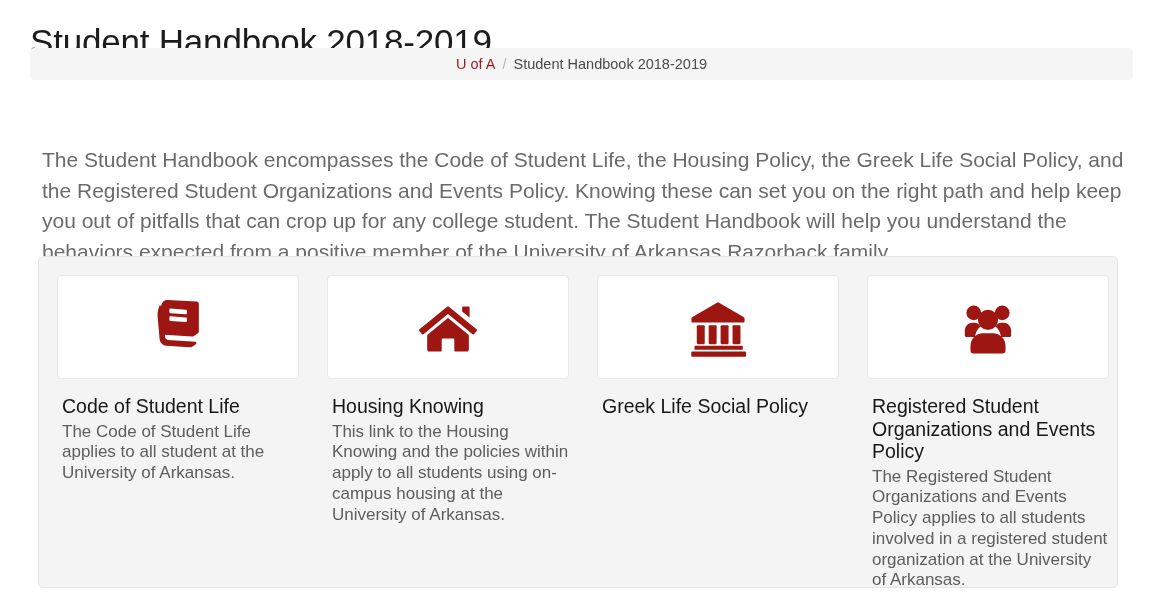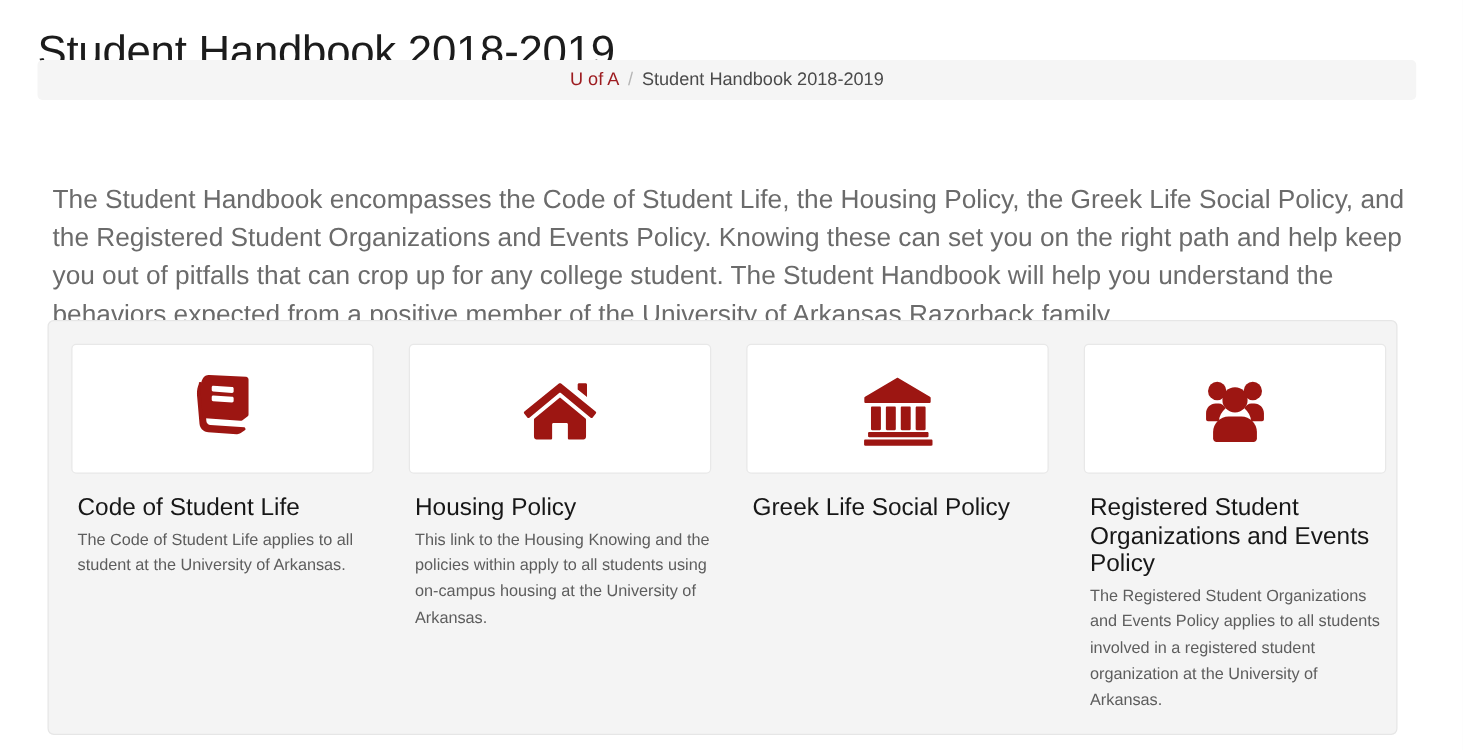--- a/index.html
+++ b/index.html
@@ -117,21 +117,21 @@
     margin-top: 16px;
     padding-left: 5px;
     font-size: 19.5px;
     line-height: 22.5px;
     color: #171717;
     font-weight: 400;
   }
   .card-desc {
     margin-top: 4px;
     padding-left: 5px;
-    font-size: 13px;
+    font-size: 17px;
     line-height: 20.8px;
     color: #5d5d5d;
     font-weight: 400;
   }
 </style>
 </head>
 <body>
 
 <div class="page">
 
@@ -163,21 +163,21 @@
     <a class="card">
       <div class="icon-box">
         <span>
           <svg width="62" height="62" viewBox="0 0 64 64" aria-hidden="true">
             <path d="M31.1 11.2 2.6 34.3c-.5.4-.6 1.2-.2 1.7l2.6 3.2c.4.5 1.2.6 1.7.2L31.3 19c.4-.3 1-.3 1.4 0l24.6 20.4c.5.4 1.3.4 1.7-.2l2.6-3.2c.4-.5.4-1.3-.2-1.7L32.9 11.2c-.5-.4-1.3-.4-1.8 0z"></path>
             <path d="M47.8 10.9h5.3c.7 0 1.2.5 1.2 1.2v10.2l-7.7-6.3v-3.9c0-.7.5-1.2 1.2-1.2z"></path>
             <path d="M32.8 23.3c-.5-.4-1.2-.4-1.6 0L10.9 40.1c-.3.2-.4.6-.4.9v14.2c0 1.2 1 2.2 2.2 2.2h11.7c.6 0 1.1-.5 1.1-1.1V44.9c0-.6.5-1.1 1.1-1.1h10.8c.6 0 1.1.5 1.1 1.1v11.4c0 .6.5 1.1 1.1 1.1h11.7c1.2 0 2.2-1 2.2-2.2V41c0-.4-.2-.7-.4-.9L32.8 23.3z"></path>
           </svg>
         </span>
       </div>
-      <div class="card-title">Housing Policy</div>
+      <div class="card-title">Housing Knowing</div>
       <div class="card-desc">This link to the Housing Knowing and the policies within apply to all students using on-campus housing at the University of Arkansas.</div>
     </a>
 
     <a class="card">
       <div class="icon-box">
         <span>
           <svg width="62" height="62" viewBox="0 0 64 64" aria-hidden="true">
             <path d="M32.6 6.6c-.4-.2-.8-.2-1.2 0L5.2 22c-.4.2-.6.6-.6 1v3.2c0 .6.5 1.1 1.1 1.1h52.6c.6 0 1.1-.5 1.1-1.1V23c0-.4-.2-.8-.6-1L32.6 6.6z"></path>
             <path d="M11 30.2h6.4c.5 0 .9.4.9.9v17.7c0 .5-.4.9-.9.9H11c-.5 0-.9-.4-.9-.9V31.1c0-.5.4-.9.9-.9z"></path>
             <path d="M23.3 30.2h6.4c.5 0 .9.4.9.9v17.7c0 .5-.4.9-.9.9h-6.4c-.5 0-.9-.4-.9-.9V31.1c0-.5.4-.9.9-.9z"></path>

